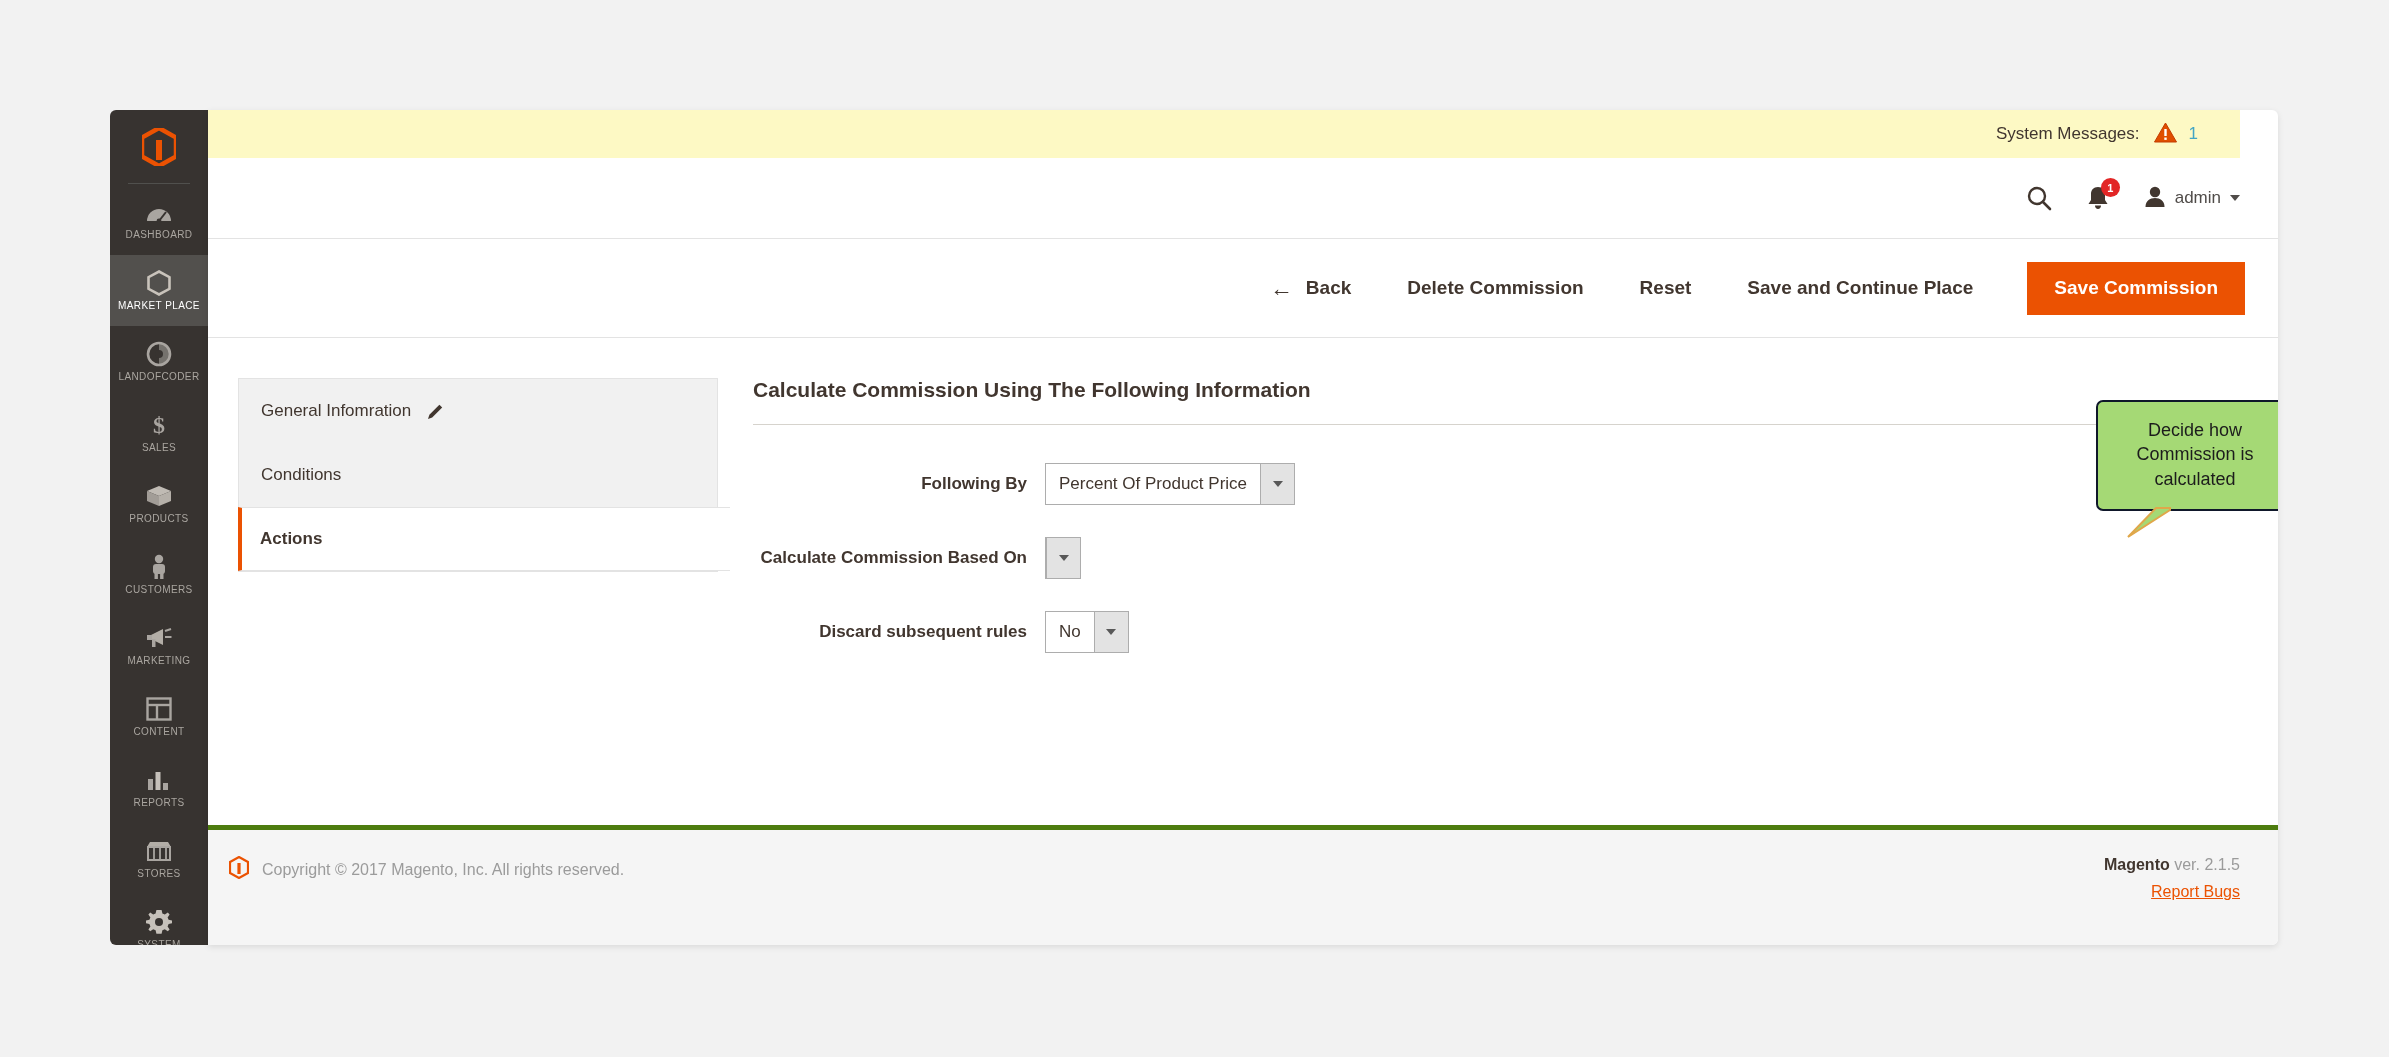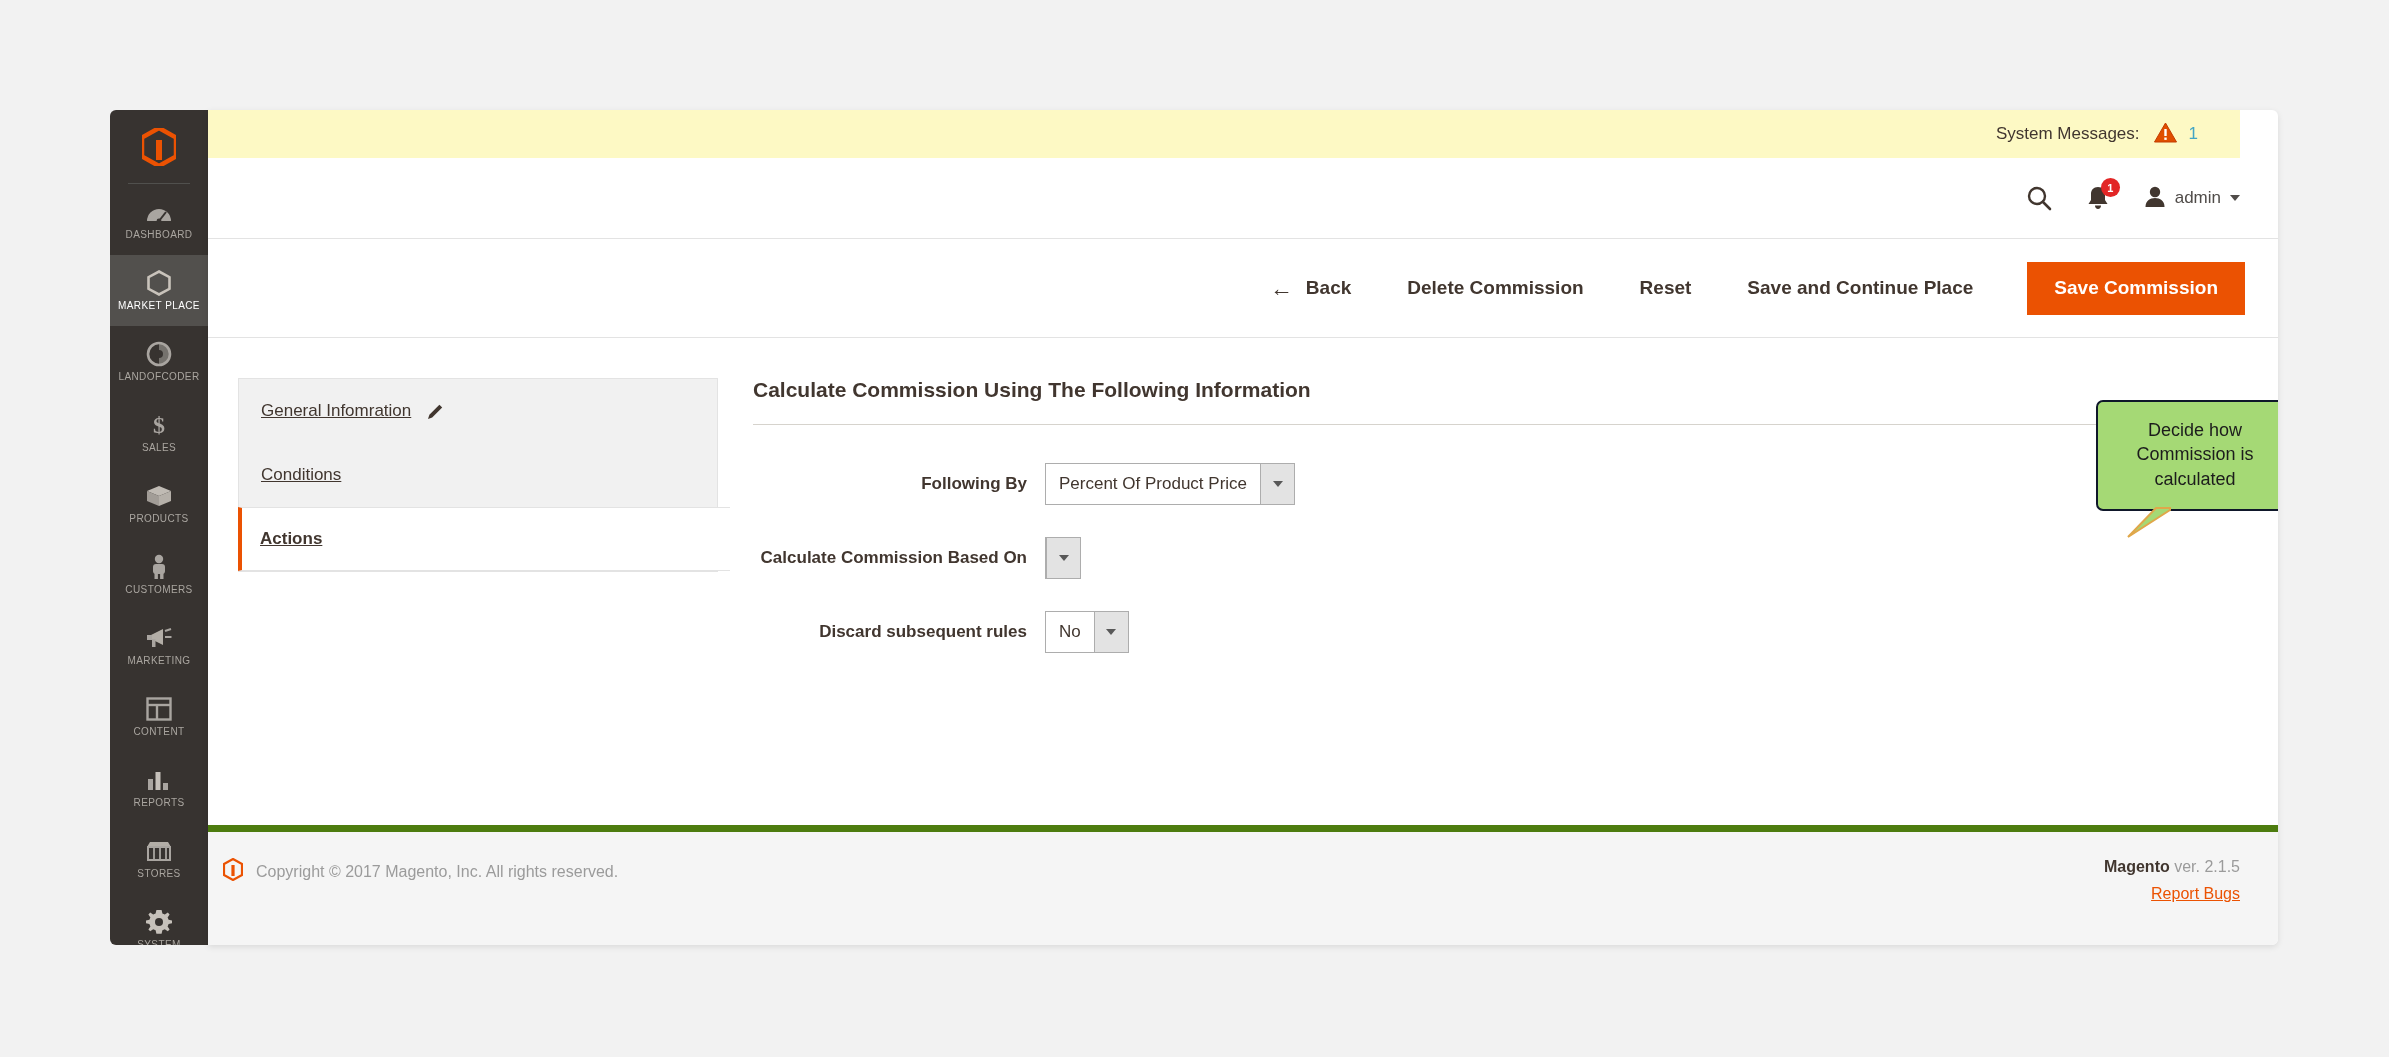--- a/index.html
+++ b/index.html
@@ -209,21 +209,20 @@
   .panel-item {
     height: 64px;
     display: flex;
     align-items: center;
     padding-left: 22px;
     font-size: 17px;
     color: #41362f;
     cursor: pointer;
     gap: 16px;
     position: relative;
-    text-decoration: underline;
   }
   .panel-item.active {
     background: #ffffff;
     border-left: 4px solid #eb5202;
     padding-left: 18px;
     font-weight: bold;
     width: 492px;
     margin-left: -1px;
     border-top: 1px solid #e3e3e3;
     border-bottom: 1px solid #e3e3e3;
@@ -326,25 +325,25 @@
     width: 50px;
     height: 34px;
   }
 
   
   .card-footer {
     position: absolute;
     left: 0; right: 0; bottom: 0;
     height: 120px;
     background: #f5f5f5;
-    border-top: 7px solid #4d7c0f;
+    border-top: 5px solid #4d7c0f;
     display: flex;
     align-items: flex-start;
     justify-content: space-between;
-    padding: 26px 38px 0 15px;
+    padding: 26px 38px 0 21px;
   }
   .copyright {
     display: flex;
     align-items: center;
     gap: 13px;
     font-size: 16px;
     color: #9b9b9b;
   }
   .footer-right { text-align: right; }
   .version { font-size: 16px; color: #9b9b9b; }

